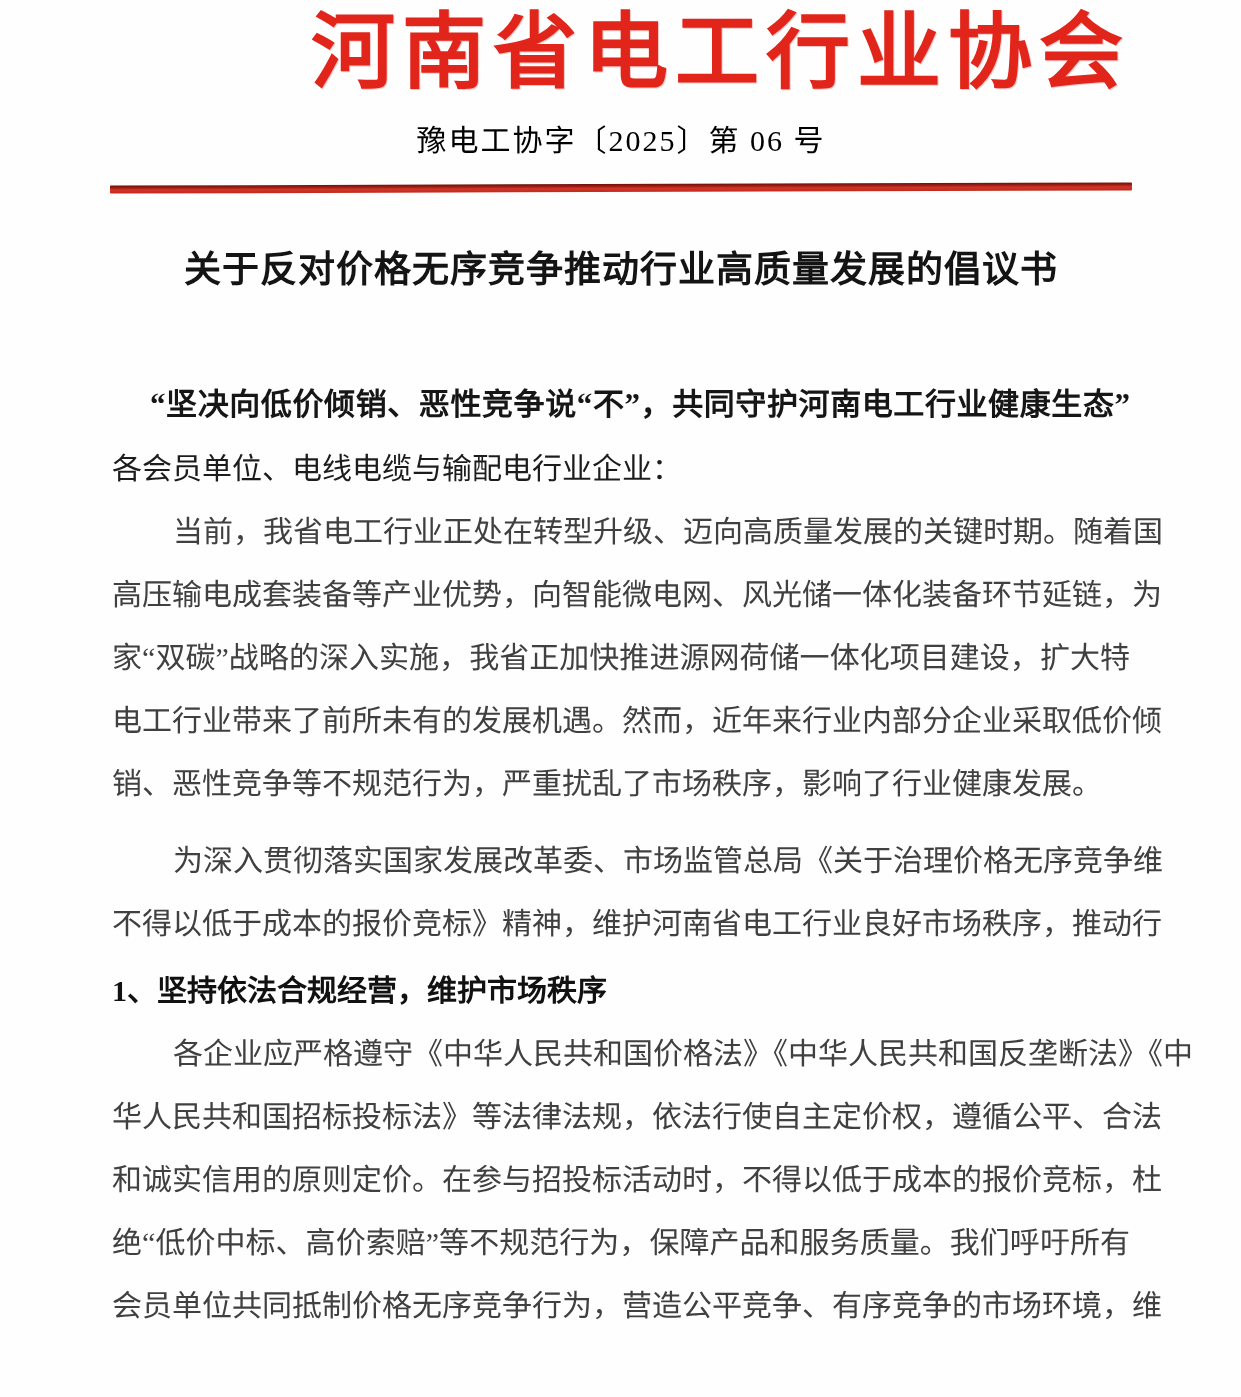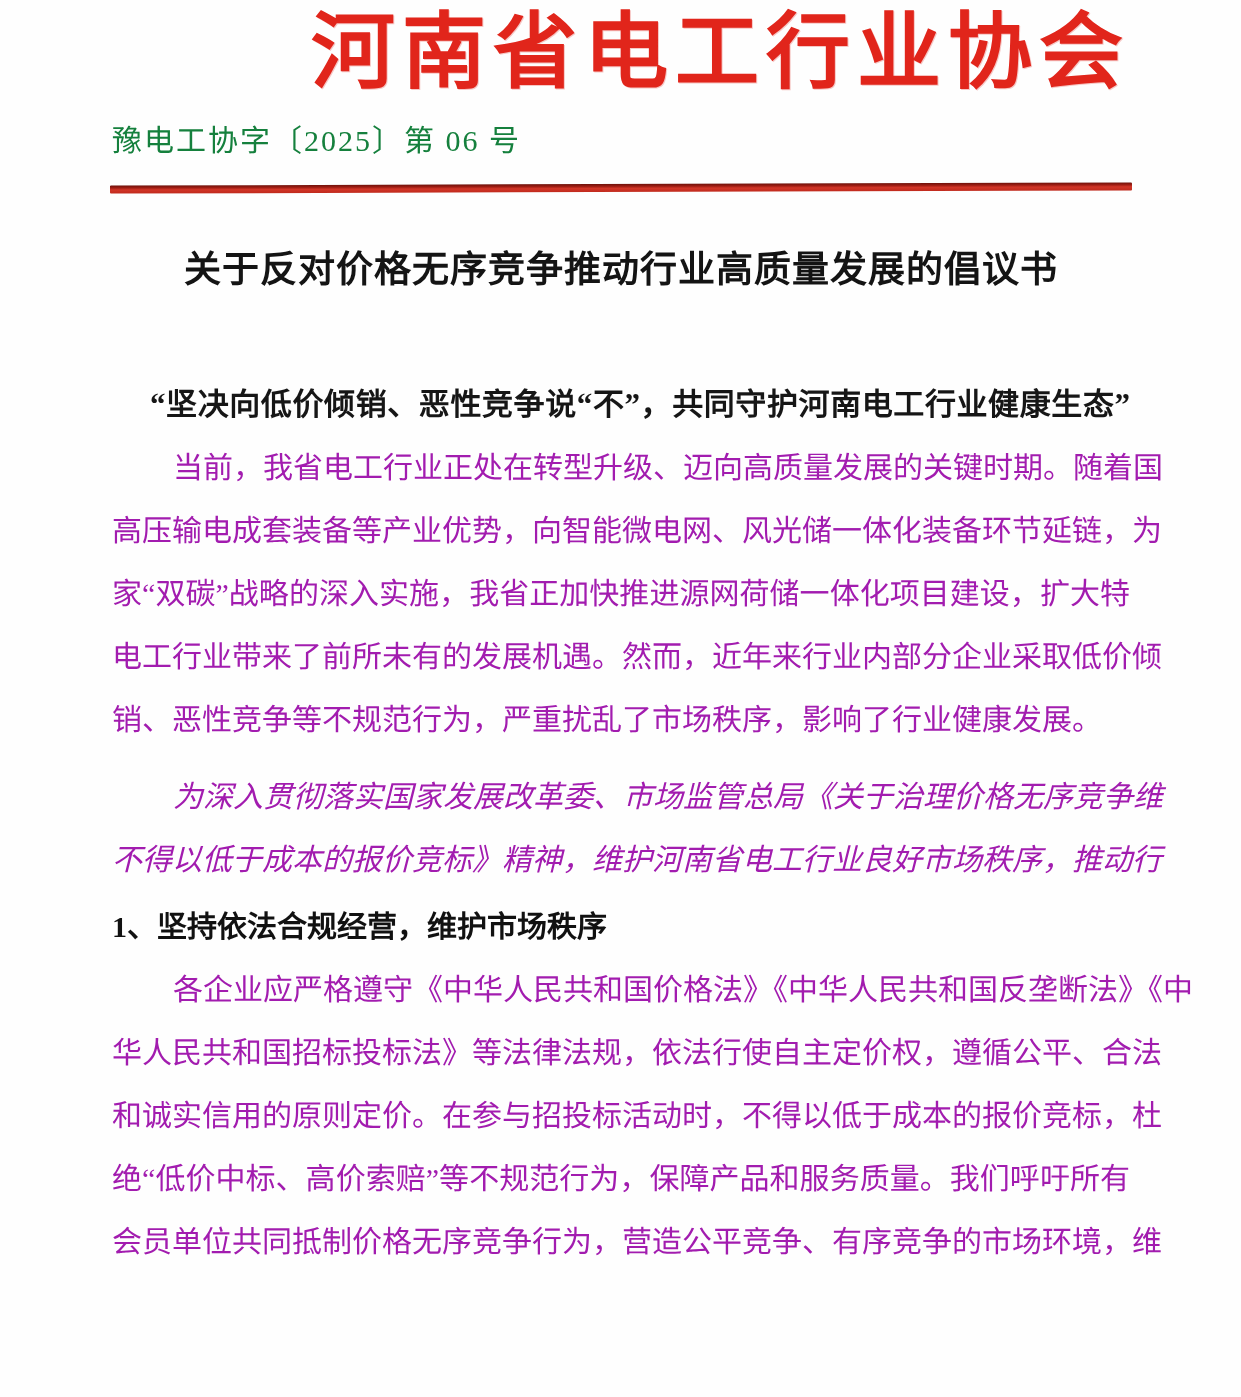--- a/index.html
+++ b/index.html
@@ -25,25 +25,25 @@
     font-size: 84px;
     font-weight: bold;
     letter-spacing: 7px;
     line-height: 1.12;
     color: #e1251b;
     white-space: nowrap;
     text-shadow: 1px 1px 0 rgba(225,37,27,0.25);
   }
   .doc-number {
     margin-top: 20px;
-    text-align: left;
+    text-align: center;
     font-size: 30px;
     line-height: 1.4;
     letter-spacing: 2px;
-    color: #15803d;
+    color: #000000;
   }
   .red-divider {
     margin-top: 22px;
     height: 8px;
     width: 1022px;
     margin-left: -2px;
     background: linear-gradient(to bottom, #6e120b 0%, #9c1c12 28%, #d13527 55%, #c02a1d 100%);
     transform: rotate(-0.18deg);
     border-radius: 1px;
   }
@@ -69,27 +69,27 @@
     text-justify: inter-character;
   }
   .salutation {
     margin-top: 22px;
     font-size: 30px;
     line-height: 42px;
     color: #1c1c1c;
   }
   .para { margin: 0; }
   .para.p1 { margin-top: 10px; }
-  .para.p2 { margin-top: 14px; font-style: italic; }
+  .para.p2 { margin-top: 14px; }
   .para.p3 { margin-top: 0; }
   .line {
     font-size: 30px;
     line-height: 63px;
     height: 63px;
-    color: #a21caf;
+    color: #404040;
     text-align: justify;
     text-align-last: justify;
     text-justify: inter-character;
     white-space: nowrap;
   }
   .line.indent { padding-left: 61px; }
   .line.last {
     text-align-last: left;
     white-space: normal;
   }
@@ -110,20 +110,21 @@
   <div class="org-title">河南省电工行业协会</div>
 
   <div class="doc-number">豫电工协字〔2025〕第 06 号</div>
 
   <div class="red-divider"></div>
 
   <div class="doc-title">关于反对价格无序竞争推动行业高质量发展的倡议书</div>
 
   <div class="slogan">“坚决向低价倾销、恶性竞争说“不”，共同守护河南电工行业健康生态”</div>
 
+  <div class="salutation">各会员单位、电线电缆与输配电行业企业：</div>
 
   <div class="para p1">
     <div class="line indent">当前，我省电工行业正处在转型升级、迈向高质量发展的关键时期。随着国</div>
     <div class="line">高压输电成套装备等产业优势，向智能微电网、风光储一体化装备环节延链，为</div>
     <div class="line">家“双碳”战略的深入实施，我省正加快推进源网荷储一体化项目建设，扩大特</div>
     <div class="line">电工行业带来了前所未有的发展机遇。然而，近年来行业内部分企业采取低价倾</div>
     <div class="line last">销、恶性竞争等不规范行为，严重扰乱了市场秩序，影响了行业健康发展。</div>
   </div>
 
   <div class="para p2">

